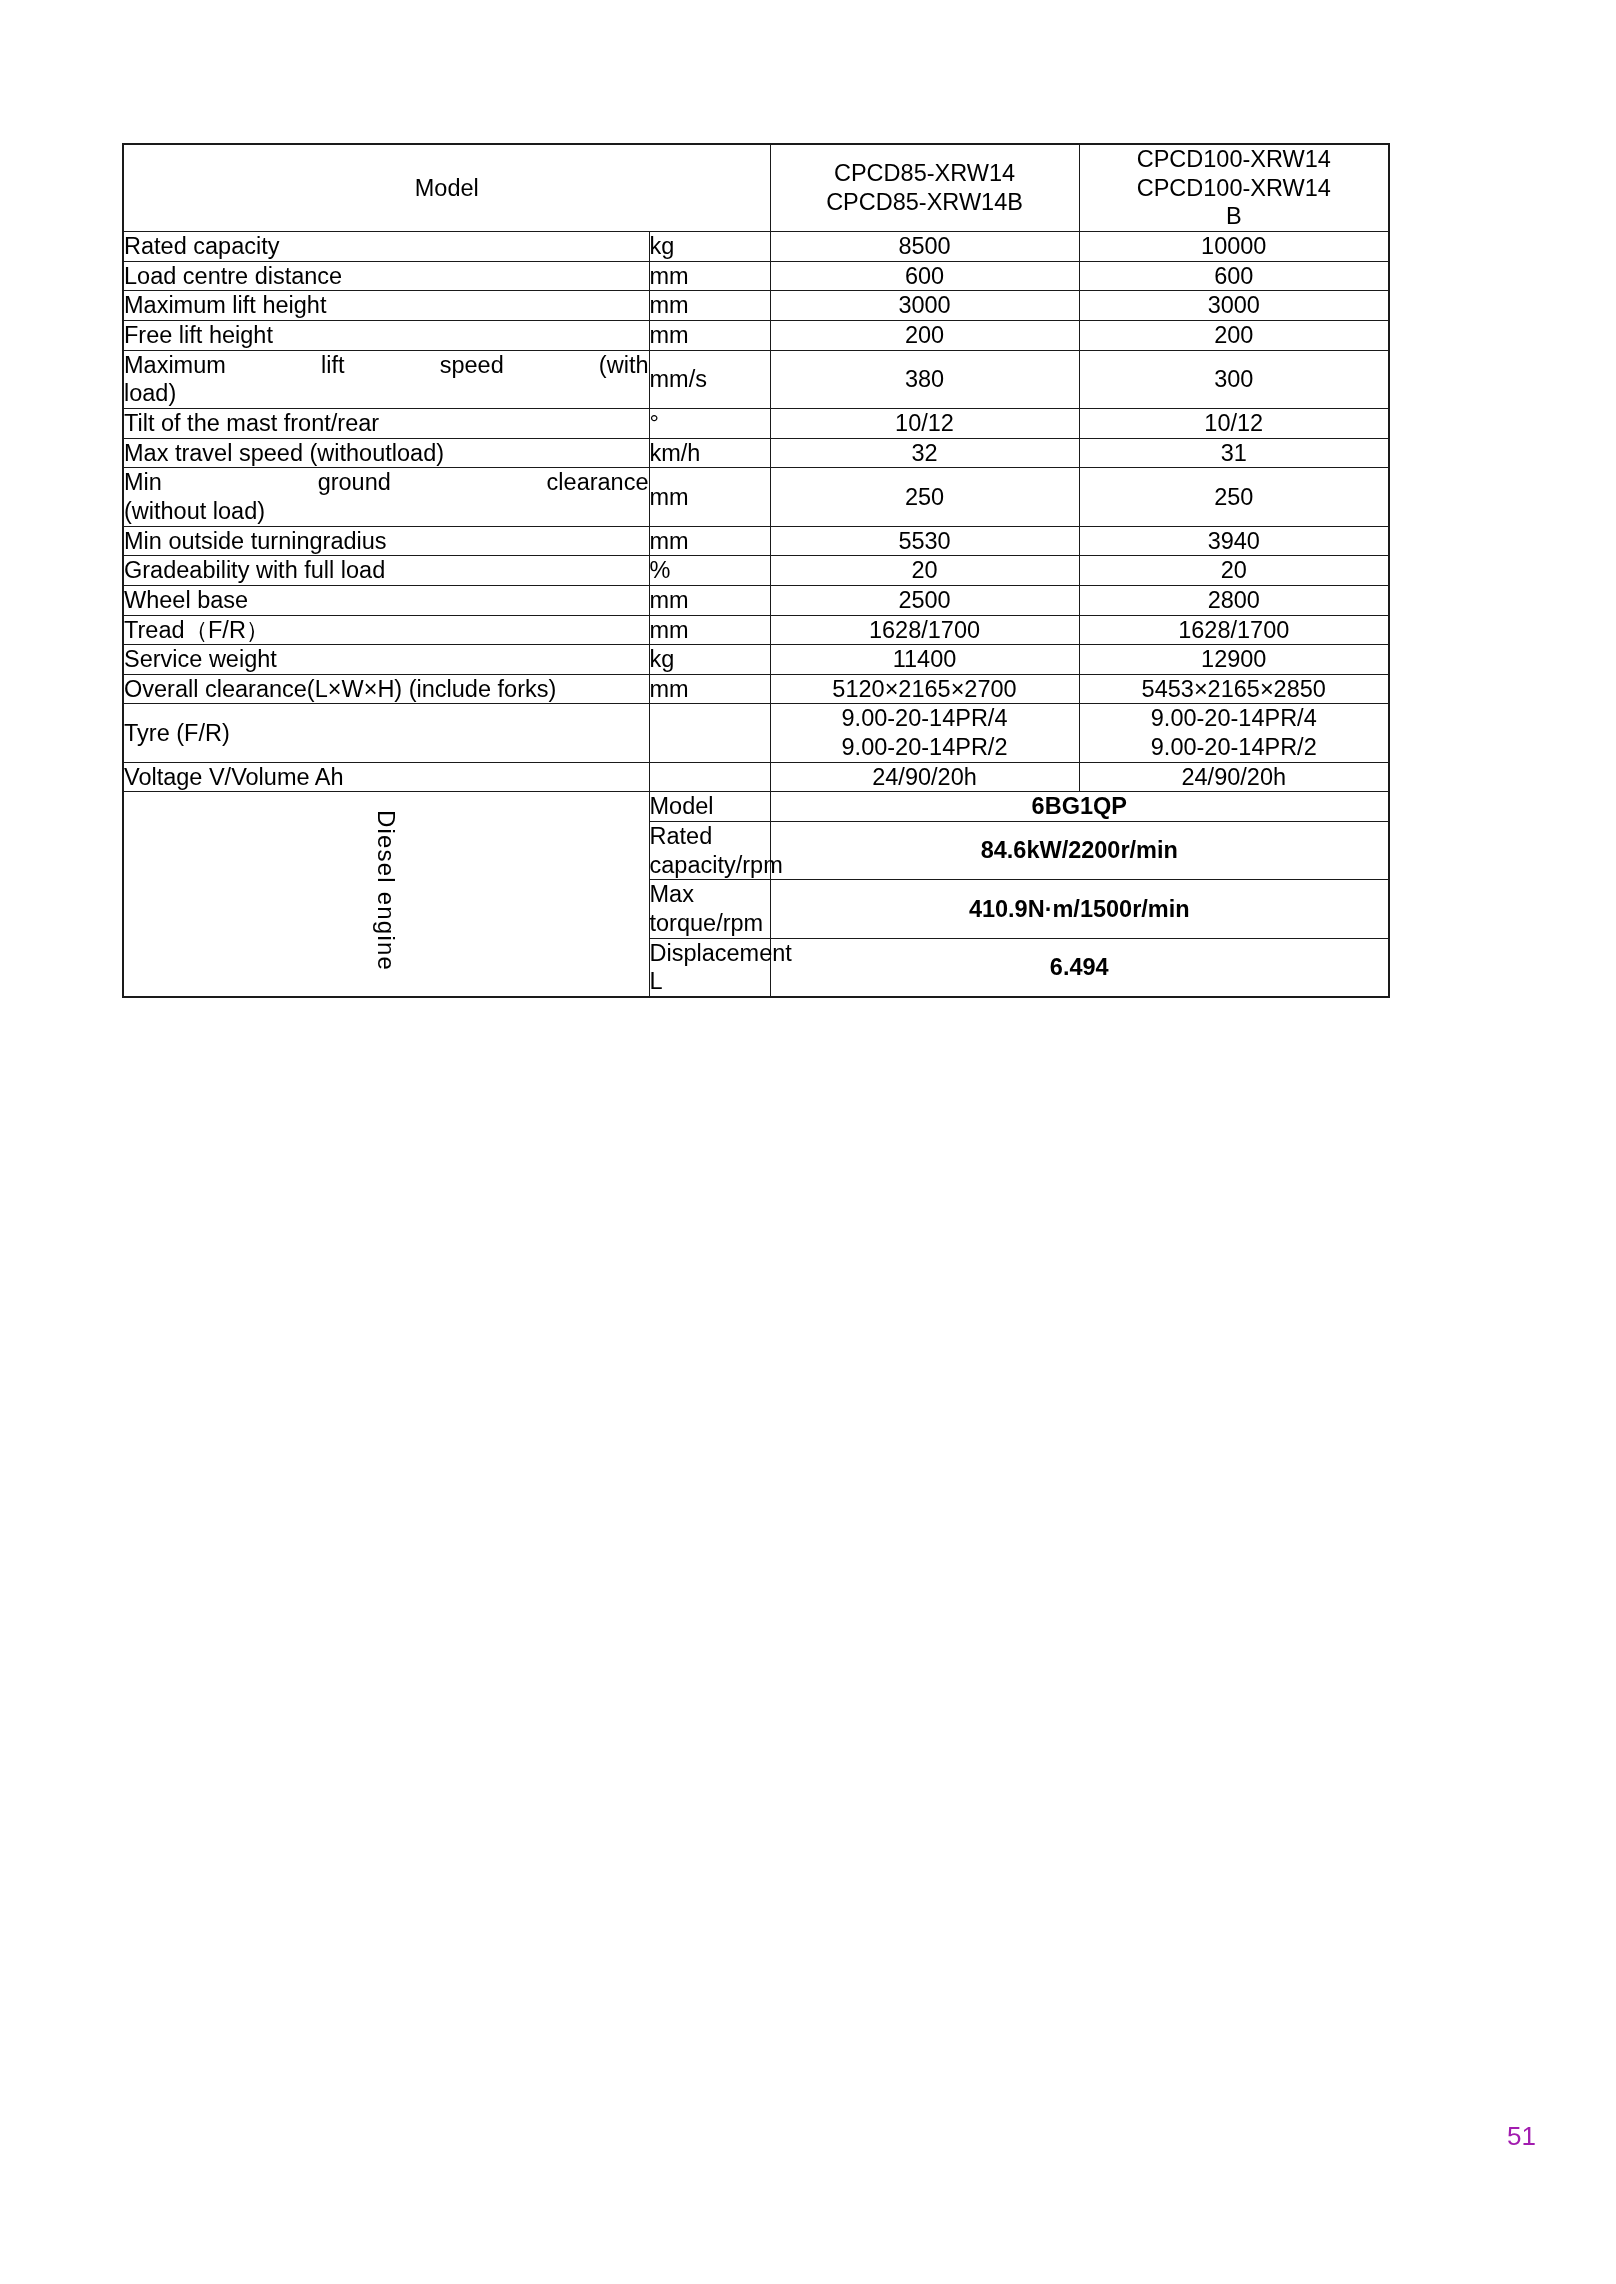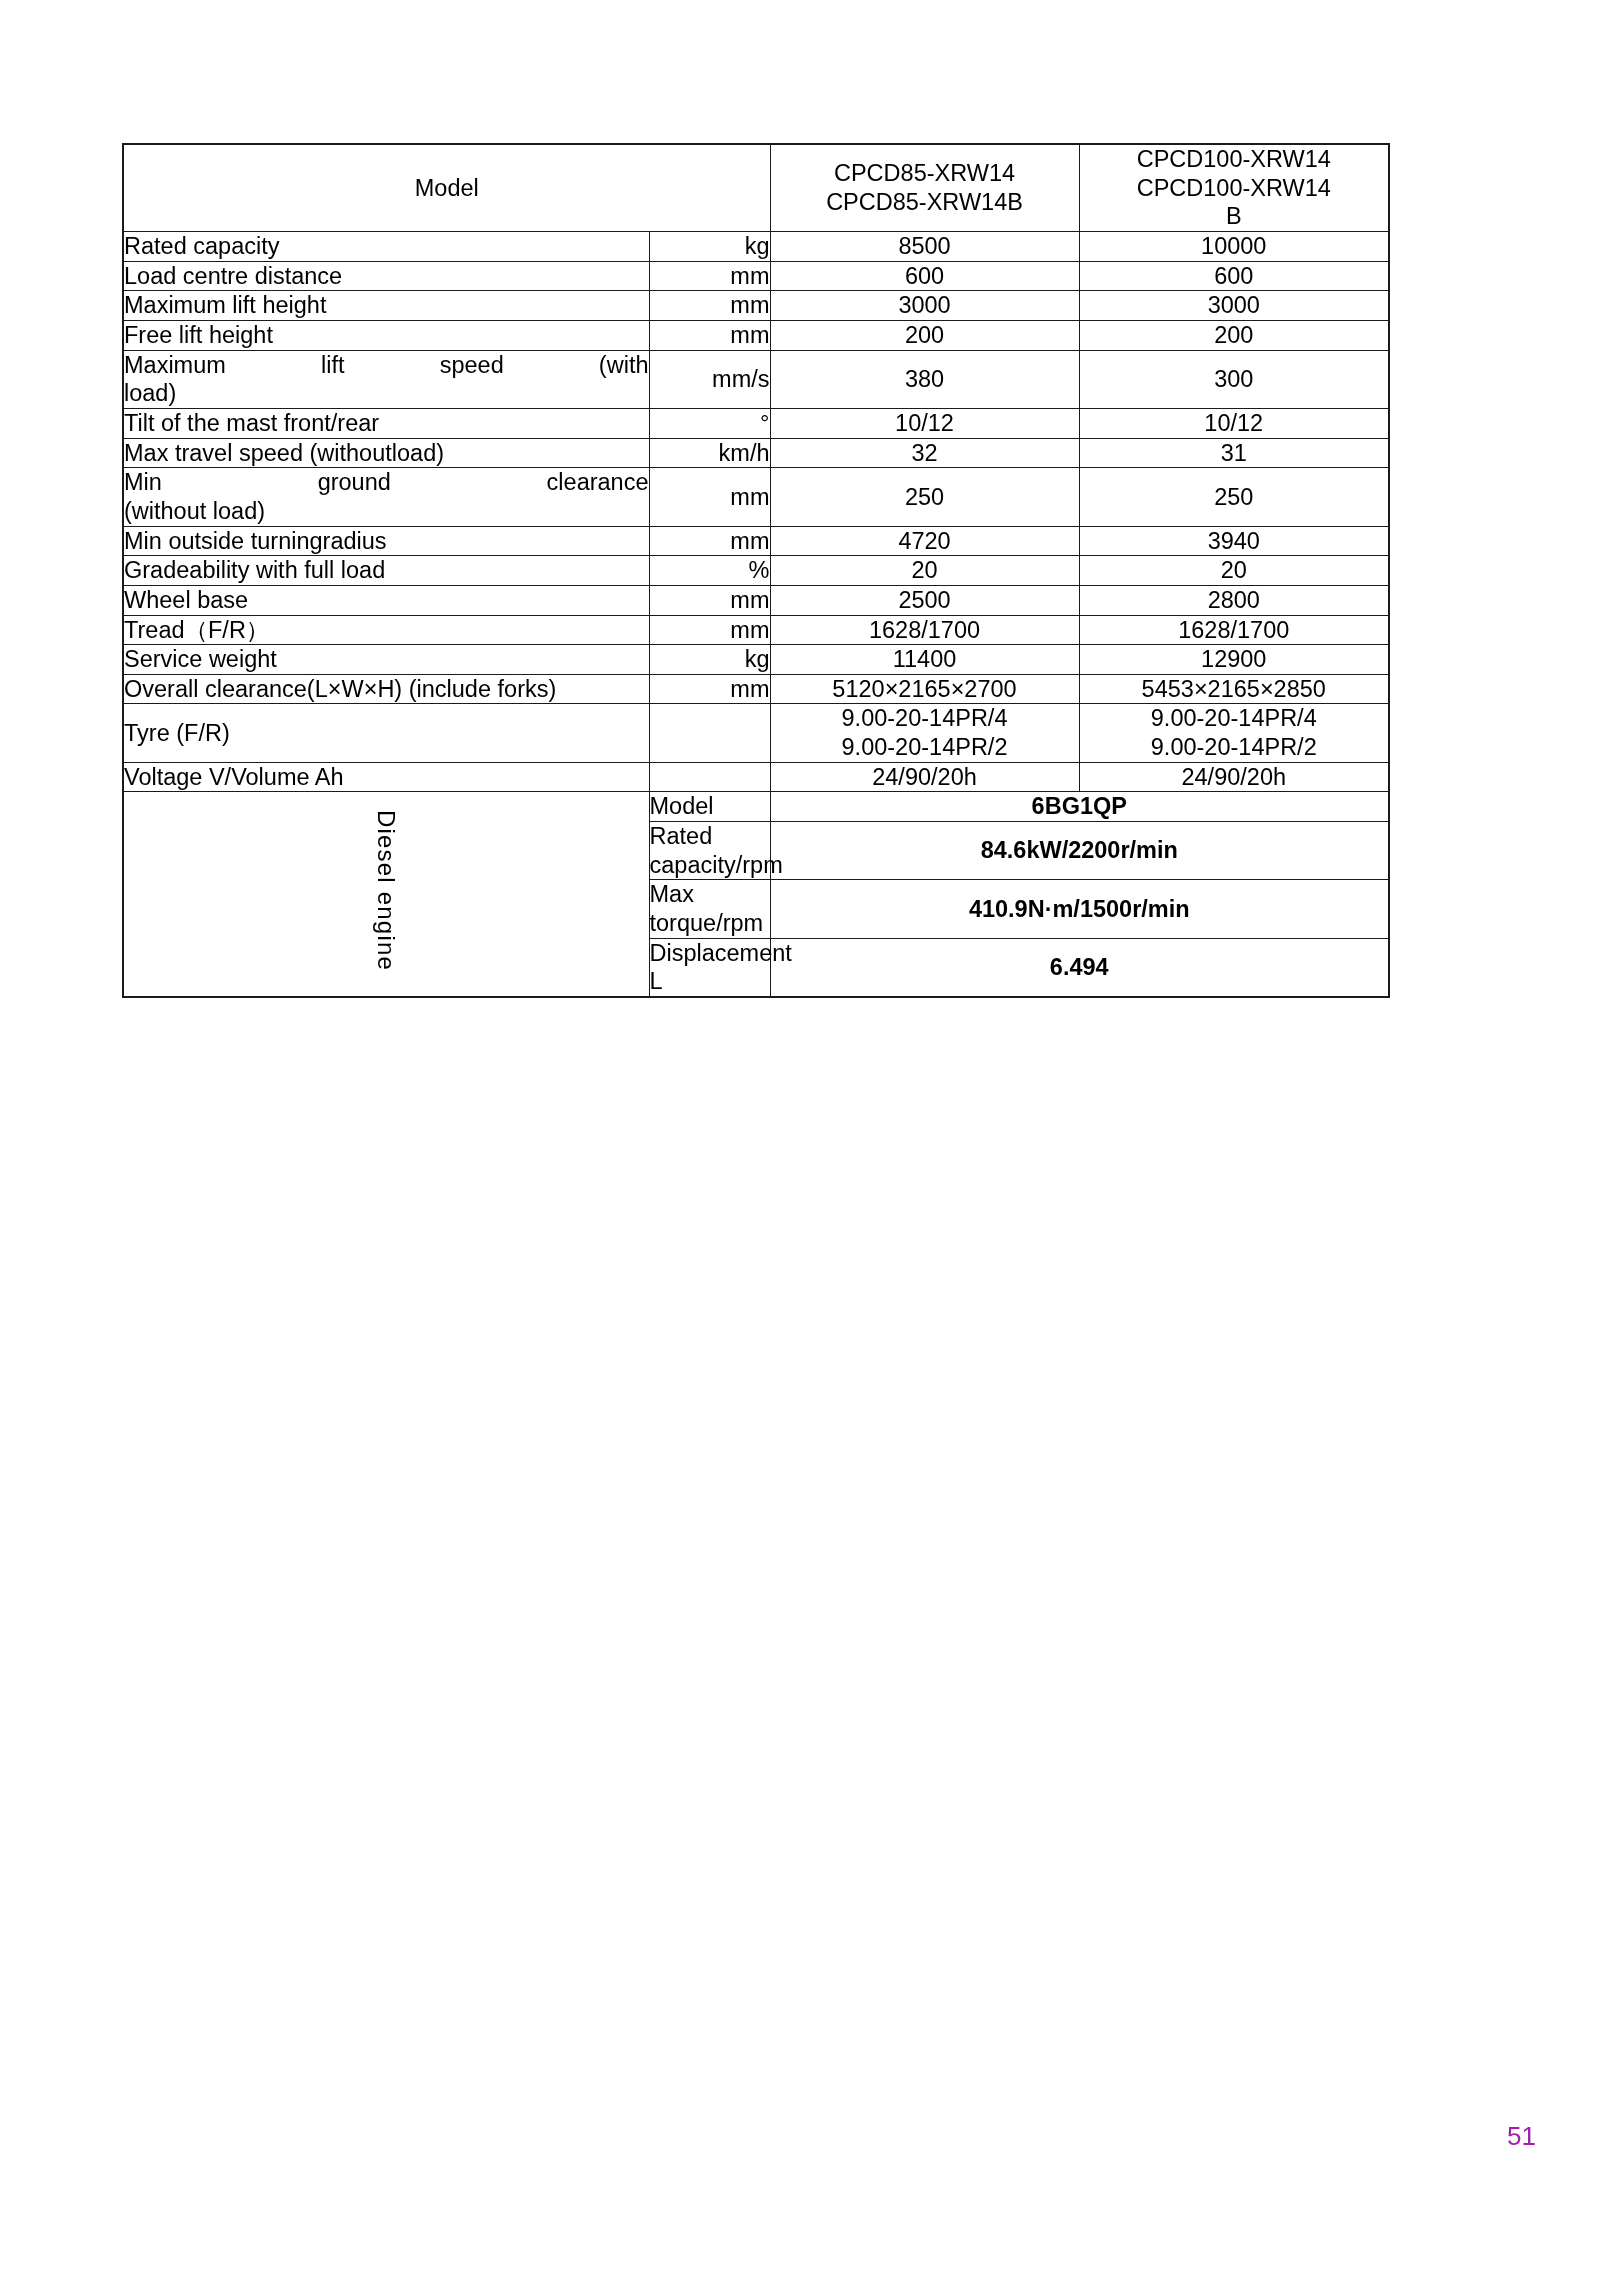--- a/index.html
+++ b/index.html
@@ -56,21 +56,21 @@
   .cell-label.justify {
     text-align: justify;
     text-align-last: justify;
   }
   .cell-label.justify .lastline {
     display: block;
     text-align: left;
     text-align-last: left;
   }
   .cell-unit {
-    text-align: right;
+    text-align: left;
     padding: 11px 3.1px;
   }
   .cell-val {
     text-align: center;
     padding: 11px 4.7px;
   }
   .cell-val .line { display: block; }
 
   .hdr-model-cell {
     text-align: center;
@@ -200,21 +200,21 @@
         </tr>
         <tr>
           <td class="cell-label outer-left justify"><span>Min ground clearance</span><span class="lastline">(without load)</span></td>
           <td class="cell-unit">mm</td>
           <td class="cell-val">250</td>
           <td class="cell-val outer-right">250</td>
         </tr>
         <tr>
           <td class="cell-label outer-left"><span class="line">Min outside turning</span><span class="line">radius</span></td>
           <td class="cell-unit">mm</td>
-          <td class="cell-val">4720</td>
+          <td class="cell-val">5530</td>
           <td class="cell-val outer-right">3940</td>
         </tr>
         <tr>
           <td class="cell-label outer-left">Gradeability with full load</td>
           <td class="cell-unit">%</td>
           <td class="cell-val">20</td>
           <td class="cell-val outer-right">20</td>
         </tr>
         <tr>
           <td class="cell-label outer-left">Wheel base</td>

